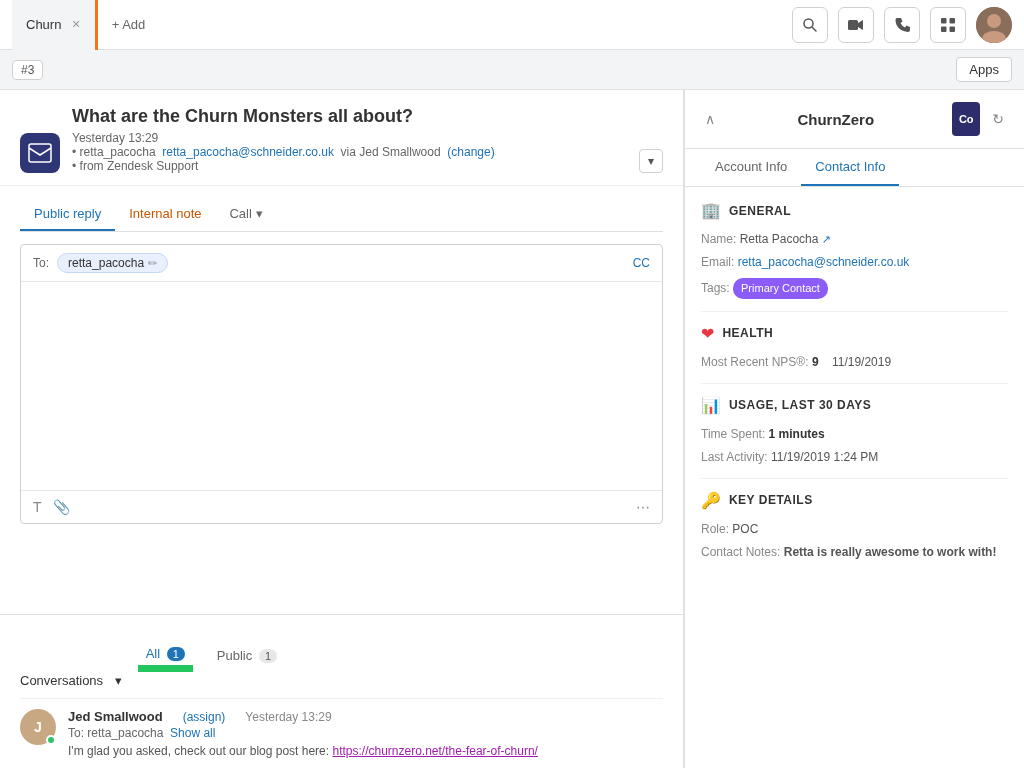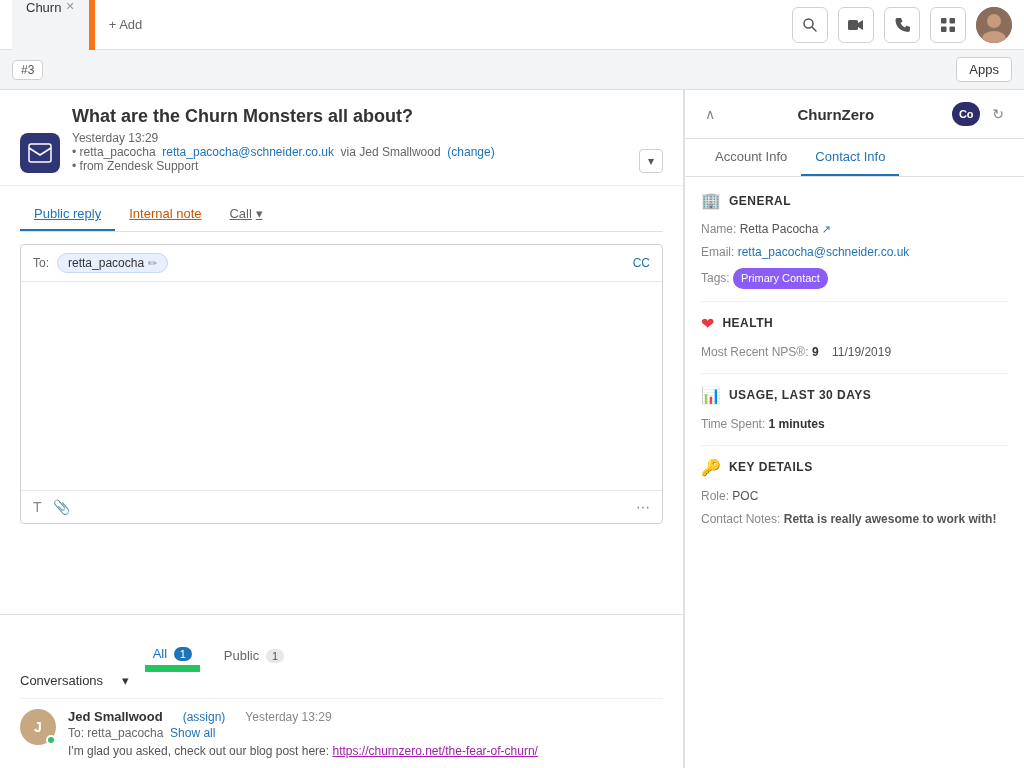--- a/index.html
+++ b/index.html
@@ -1,20 +1,20 @@
 <!DOCTYPE html>
 <html><head>
   <meta charset="utf-8">
   <style>
     * { box-sizing: border-box; margin: 0; padding: 0; }
     body { font-family: -apple-system, BlinkMacSystemFont, 'Segoe UI', Arial, sans-serif; font-size: 13px; background: #f3f4f6; color: #333; width: 1024px; height: 768px; overflow: hidden; }
 
     
     .top-bar { display: flex; align-items: center; background: #fff; border-bottom: 1px solid #e0e0e0; height: 50px; padding: 0 12px; }
-    .tab-item { display: flex; align-items: flex-start; gap: 4px; padding: 0 14px; height: 50px; font-size: 13px; color: #333; border-right: 6px solid #f97316; cursor: pointer; }
+    .tab-item { display: flex; align-items: center; gap: 10px; padding: 0 14px; height: 50px; font-size: 13px; color: #333; border-right: 3px solid #f97316; cursor: pointer; }
     .tab-item.active { background: #f3f4f6; }
     .tab-close { color: #999; font-size: 11px; cursor: pointer; }
     .tab-add { display: flex; align-items: center; gap: 4px; padding: 0 14px; color: #666; cursor: pointer; font-size: 13px; }
     .top-icons { margin-left: auto; display: flex; align-items: center; gap: 10px; }
     .icon-btn { width: 36px; height: 36px; display: flex; align-items: center; justify-content: center; border: 1px solid #d0d0d0; border-radius: 6px; background: #fff; cursor: pointer; color: #555; font-size: 16px; }
     .avatar { width: 36px; height: 36px; border-radius: 50%; background: #8b6d5c; display: flex; align-items: center; justify-content: center; overflow: hidden; cursor: pointer; }
 
     
     .sub-bar { display: flex; align-items: center; background: #f3f4f6; border-bottom: 1px solid #e0e0e0; height: 40px; padding: 0 12px; }
     .ticket-num { background: #fff; border: 1px solid #d0d0d0; border-radius: 4px; padding: 2px 8px; font-size: 12px; color: #555; }
@@ -32,60 +32,60 @@
     .email-icon { width: 40px; height: 40px; background: #2f3676; border-radius: 8px; display: flex; align-items: center; justify-content: center; color: #fff; font-size: 18px; font-weight: bold; flex-shrink: 0; }
     .email-title-area { flex: 1; }
     .email-title { font-size: 18px; font-weight: 600; color: #333; margin-bottom: 4px; }
     .email-meta { font-size: 12px; color: #666; }
     .email-meta a { color: #1f73b7; text-decoration: none; }
     .dropdown-btn { background: #fff; border: 1px solid #d0d0d0; border-radius: 4px; padding: 4px 8px; cursor: pointer; color: #555; font-size: 12px; }
 
     
     .reply-area { padding: 12px 20px; flex: 1; display: flex; flex-direction: column; min-height: 0; }
     .reply-tabs { display: flex; gap: 0; margin-bottom: 12px; border-bottom: 1px solid #e0e0e0; }
-    .reply-tab { padding: 8px 14px; font-size: 13px; cursor: pointer; color: #666; border-bottom: 2px solid transparent; text-decoration: underline; }
+    .reply-tab { padding: 8px 14px; font-size: 13px; cursor: pointer; color: #666; border-bottom: 2px solid transparent; }
     .reply-tab.active { color: #1f73b7; border-bottom: 2px solid #1f73b7; }
     .reply-tab.orange { color: #cc5500; }
     .call-tab { display: flex; align-items: center; gap: 4px; }
     .reply-box { border: 1px solid #d0d0d0; border-radius: 4px; flex: 1; display: flex; flex-direction: column; min-height: 200px; max-height: 280px; }
     .reply-to { display: flex; align-items: center; gap: 8px; padding: 8px 12px; border-bottom: 1px solid #e8e8e8; }
     .reply-to-label { color: #666; font-size: 12px; }
     .recipient-tag { background: #e8f0fe; border: 1px solid #c5d8f6; border-radius: 12px; padding: 2px 10px; font-size: 12px; color: #333; display: flex; align-items: center; gap: 4px; }
     .edit-icon { color: #888; font-size: 11px; cursor: pointer; }
     .cc-btn { margin-left: auto; color: #1f73b7; font-size: 12px; cursor: pointer; font-weight: 500; }
     .reply-body { flex: 1; padding: 10px 12px; color: #999; font-size: 13px; }
     .reply-toolbar { display: flex; align-items: center; padding: 8px 12px; border-top: 1px solid #e8e8e8; gap: 12px; }
     .toolbar-icon { color: #888; cursor: pointer; font-size: 14px; }
     .toolbar-right { margin-left: auto; }
 
     
     .conversations-section { border-top: 1px solid #e0e0e0; padding: 10px 20px 0; }
     .conv-header { display: flex; align-items: center; gap: 16px; margin-bottom: 10px; }
-    .conv-dropdown { display: flex; align-items: center; gap: 19px; color: #333; font-size: 13px; cursor: pointer; font-weight: 500; margin-top: 48px; }
+    .conv-dropdown { display: flex; align-items: center; gap: 12px; color: #333; font-size: 13px; cursor: pointer; font-weight: 500; margin-top: 48px; }
     .conv-tab { padding: 4px 8px; font-size: 13px; cursor: pointer; color: #666; border-bottom: 2px solid transparent; }
     .conv-tab.active { color: #1f73b7; border-bottom: 7px solid #22c55e; font-weight: 400; }
     .badge { background: #1f73b7; color: #fff; border-radius: 10px; font-size: 11px; padding: 1px 6px; margin-left: 3px; }
     .badge.grey { background: #e8e8e8; color: #555; }
     .conv-item { display: flex; gap: 12px; padding: 10px 0; border-top: 1px solid #f0f0f0; }
     .conv-avatar { width: 36px; height: 36px; border-radius: 50%; background: #c8a882; flex-shrink: 0; display: flex; align-items: center; justify-content: center; color: #fff; font-size: 14px; font-weight: bold; position: relative; }
     .online-dot { width: 10px; height: 10px; background: #30c06d; border-radius: 50%; border: 2px solid #fff; position: absolute; bottom: 0; right: 0; }
     .conv-content { flex: 1; }
     .conv-name { font-weight: 600; color: #333; font-size: 13px; }
     .conv-assign { color: #1f73b7; font-size: 12px; cursor: pointer; }
     .conv-time { color: #888; font-size: 12px; float: right; }
     .conv-to { font-size: 12px; color: #666; margin-top: 2px; }
     .conv-to a { color: #1f73b7; text-decoration: none; }
     .conv-text { font-size: 12px; color: #555; margin-top: 4px; }
     .conv-text a { color: #a21caf; }
 
     
     .right-panel { width: 340px; background: #fff; border-left: 1px solid #e0e0e0; display: flex; flex-direction: column; overflow-y: auto; }
     .right-panel-header { display: flex; align-items: center; justify-content: space-between; padding: 12px 16px; border-bottom: 1px solid #e0e0e0; }
     .churnzero-logo { font-size: 15px; font-weight: 600; color: #333; }
-    .co-badge { width: 28px; height: 24px; background: #2d2d6b; border-radius: 12px; display: flex; align-items: center; justify-content: center; color: #fff; font-size: 11px; font-weight: bold; }
+    .co-badge { width: 28px; height: 34px; background: #2d2d6b; border-radius: 4px; display: flex; align-items: center; justify-content: center; color: #fff; font-size: 11px; font-weight: bold; }
     .right-tabs { display: flex; border-bottom: 1px solid #e0e0e0; padding: 0 16px; }
     .right-tab { padding: 10px 14px; font-size: 13px; cursor: pointer; color: #666; border-bottom: 2px solid transparent; }
     .right-tab.active { color: #1f73b7; border-bottom: 2px solid #1f73b7; }
     .right-content { padding: 14px 16px; }
     .section-header { display: flex; align-items: center; gap: 8px; margin-bottom: 10px; }
     .section-icon { font-size: 16px; }
     .section-title { font-size: 12px; font-weight: 700; color: #333; letter-spacing: 0.5px; }
     .info-row { font-size: 12px; color: #555; margin-bottom: 5px; line-height: 1.5; }
     .info-row a { color: #1f73b7; text-decoration: none; }
     .info-label { color: #888; }
@@ -296,20 +296,24 @@
       <hr class="section-divider">
 
       <div class="section-header">
         <span class="usage-icon">📊</span>
         <span class="section-title">USAGE, LAST 30 DAYS</span>
       </div>
       <div class="info-row">
         <span class="info-label">Time Spent:</span>
         <span class="bold-val">1 minutes</span>
       </div>
+      <div class="info-row">
+        <span class="info-label">Last Activity:</span>
+        <span>11/19/2019 1:24 PM</span>
+      </div>
       <hr class="section-divider">
 
       <div class="section-header">
         <span class="key-icon">🔑</span>
         <span class="section-title">KEY DETAILS</span>
       </div>
       <div class="info-row">
         <span class="info-label">Role:</span>
         <span>POC</span>
       </div>

